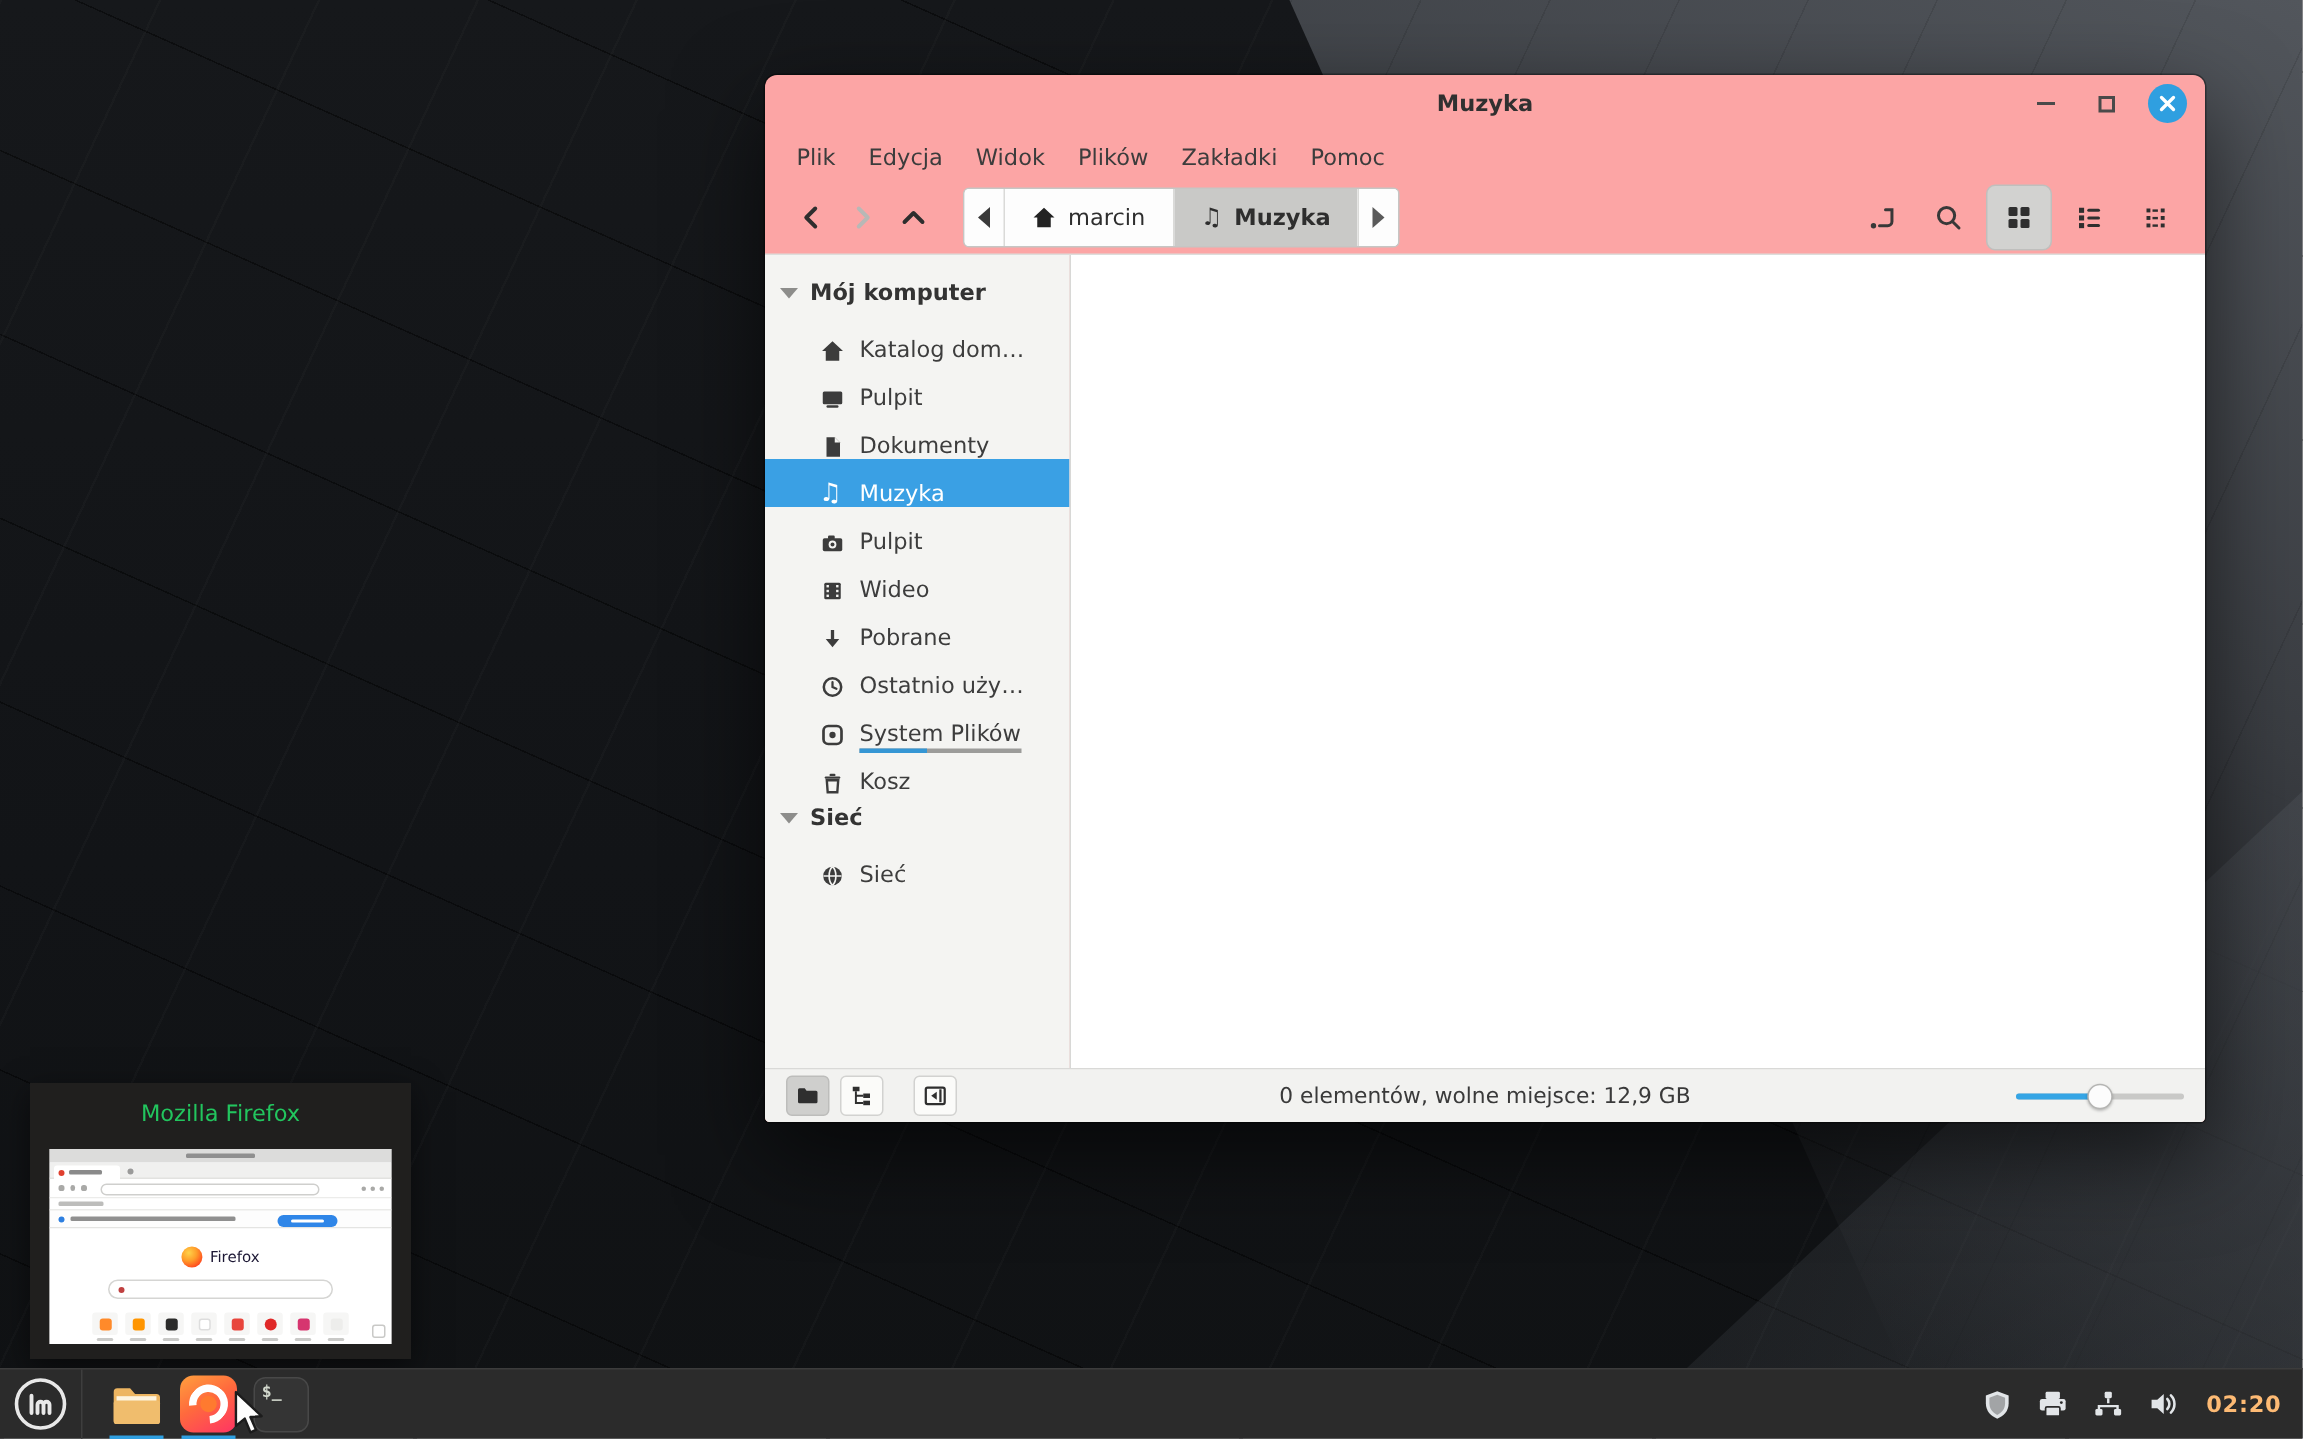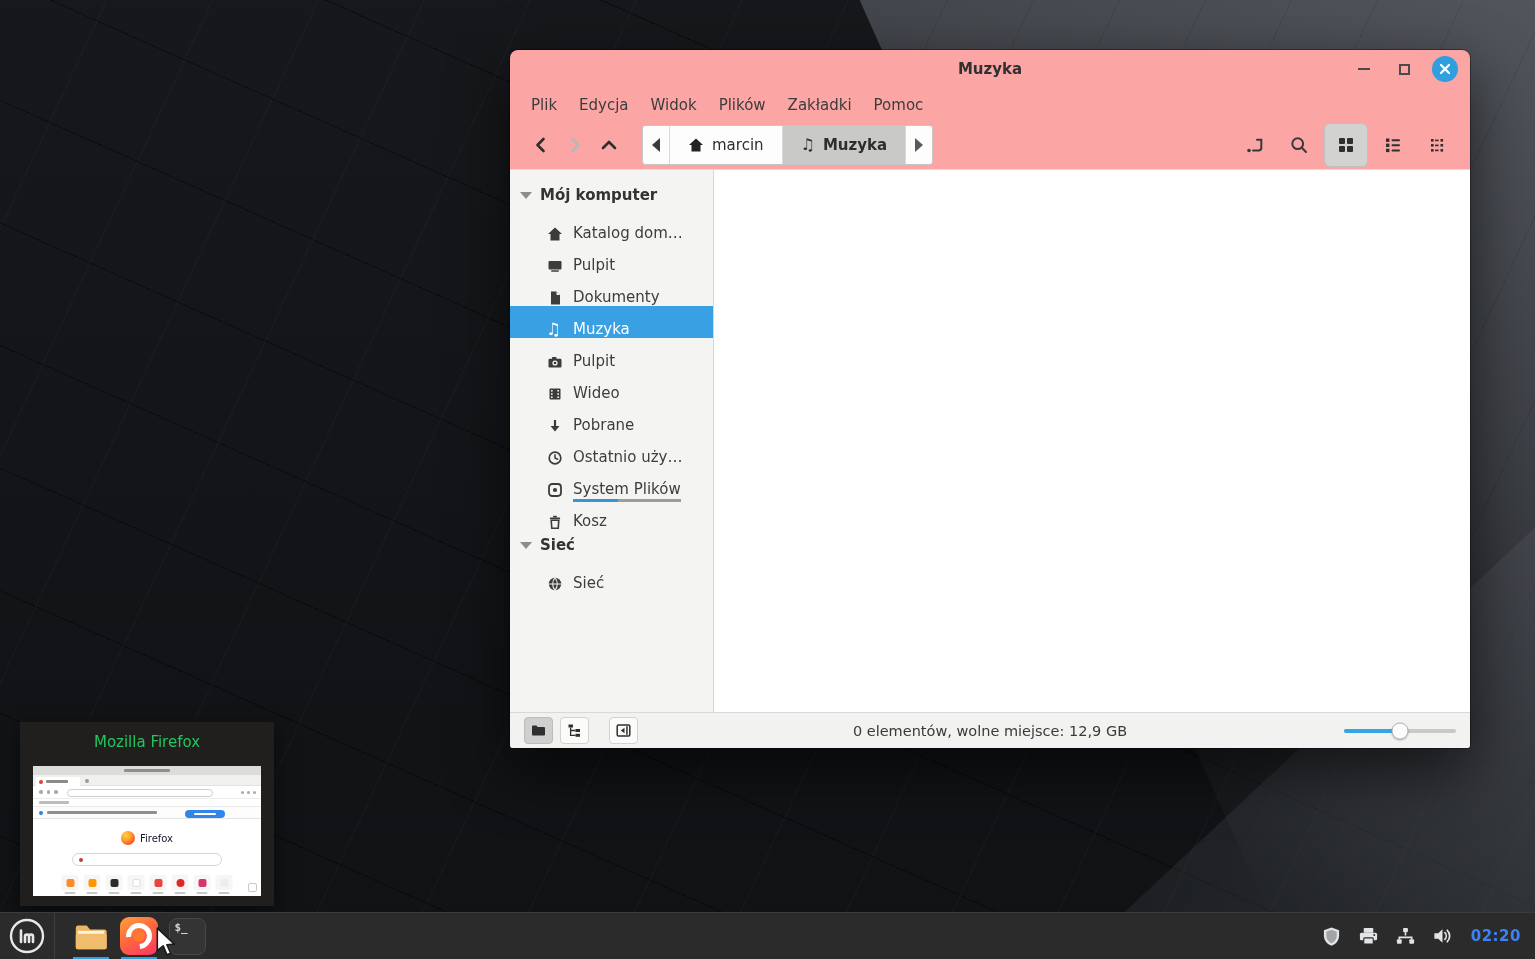--- a/index.html
+++ b/index.html
@@ -132,21 +132,21 @@
   .mint-btn { width:54px; height:47px; display:flex; align-items:center; justify-content:center; }
   .tb-sep { width:1px; height:47px; background:#3e3e3e; margin-right:12px; }
   .tb-app { width:48px; height:47px; display:flex; align-items:center; justify-content:center; position:relative; }
   .tb-indicator { position:absolute; left:6px; right:6px; bottom:0; height:3px; background:#2f9fe0; }
   .ff-ic { width:38px; height:38px; border-radius:9px; background:linear-gradient(150deg,#ff9a3d 5%,#ff6a3d 45%,#ff3b5f 92%); position:relative; }
   .ff-swirl { position:absolute; left:50%; top:50%; width:26px; height:26px; transform:translate(-50%,-50%) rotate(-50deg); border-radius:50%; border:5px solid #fff; border-left-color:transparent; }
   .ff-core { position:absolute; left:50%; top:50%; transform:translate(-50%,-50%); width:11px; height:11px; border-radius:50%; background:#ff7a2f; }
   .term-ic { width:37px; height:37px; border-radius:8px; background:#343434; border:1px solid #484848; color:#d2d8cd; font-family:"DejaVu Sans Mono","Liberation Mono",monospace; font-size:11px; font-weight:700; padding:3px 0 0 5px; line-height:1; }
   .tray { margin-left:auto; display:flex; align-items:center; gap:15px; padding-right:14px; }
   .tray-ic { width:22px; height:22px; display:flex; align-items:center; justify-content:center; color:#e2e5e8; }
-  .clock { font-size:15px; font-weight:700; color:#3b82f6; letter-spacing:0.5px; margin-left:2px; }
+  .clock { font-size:15px; font-weight:700; color:#fdba74; letter-spacing:0.5px; margin-left:2px; }
 
   .cursor { position:absolute; left:155px; top:927px; z-index:40; pointer-events:none; }
 </style>
 </head>
 <body>
 
 <div class="desktop">
   <div class="wall-light-tr"></div>
   <div class="wall-light-br"></div>
 </div>

